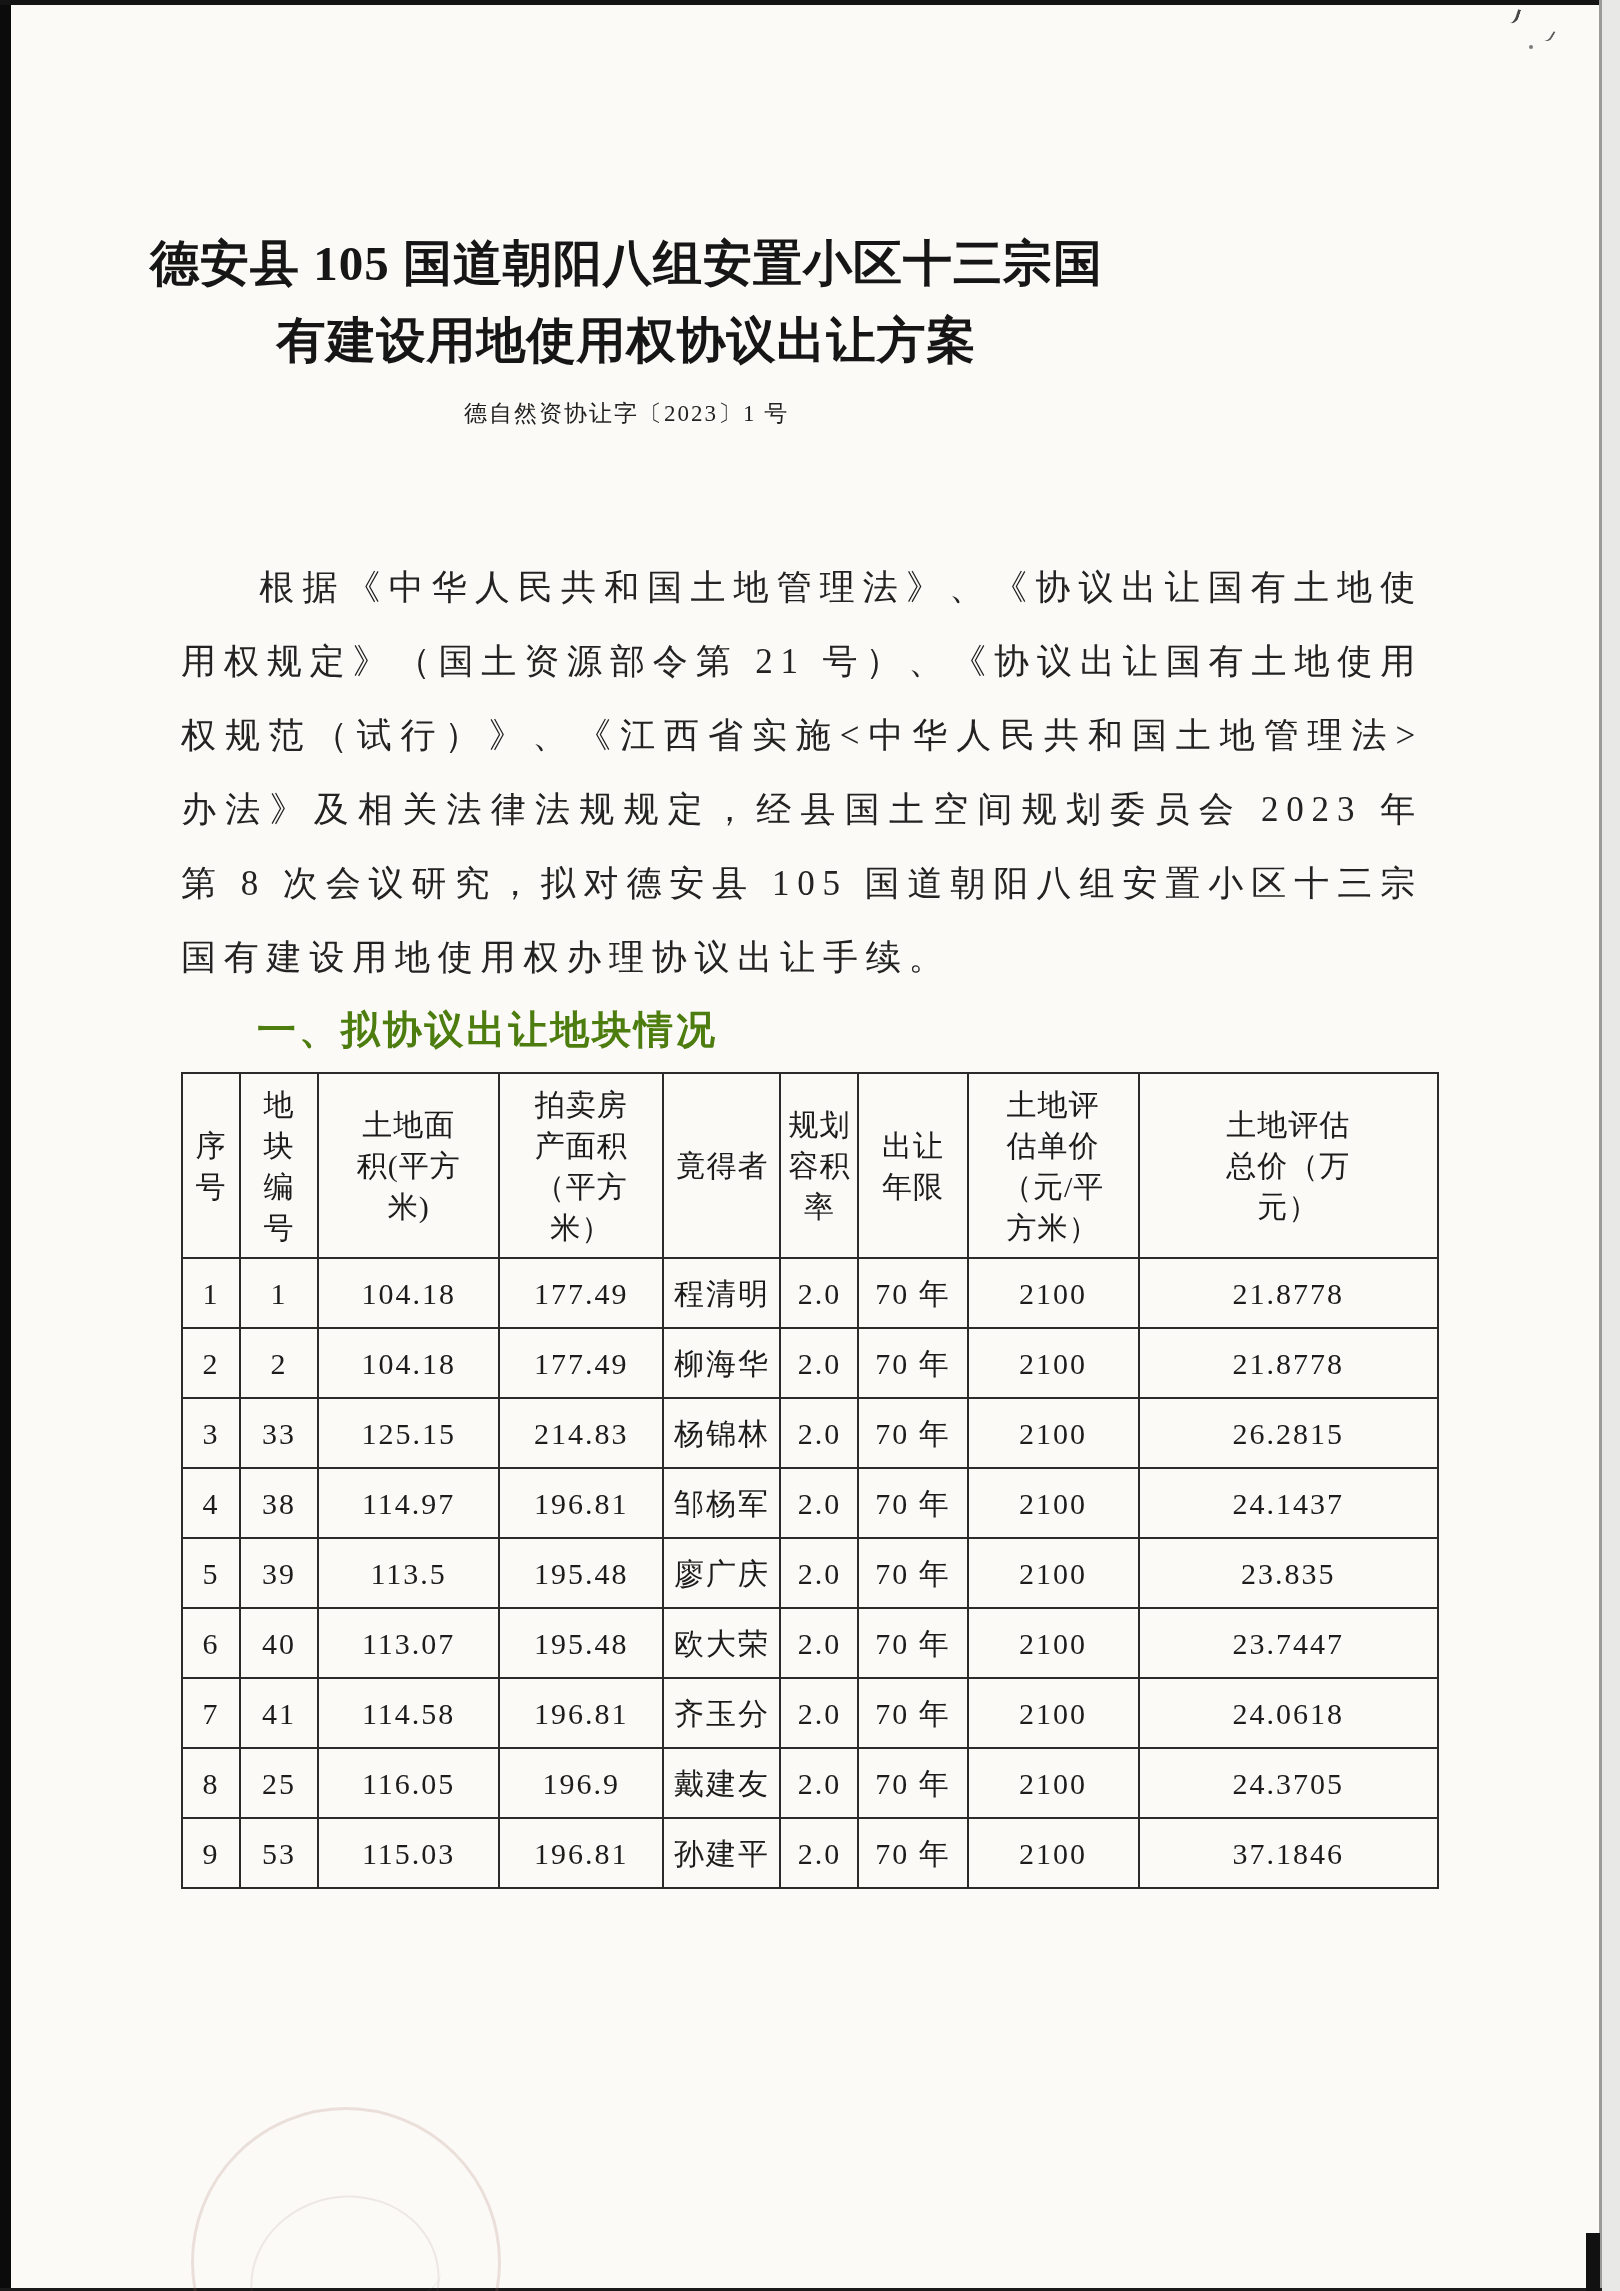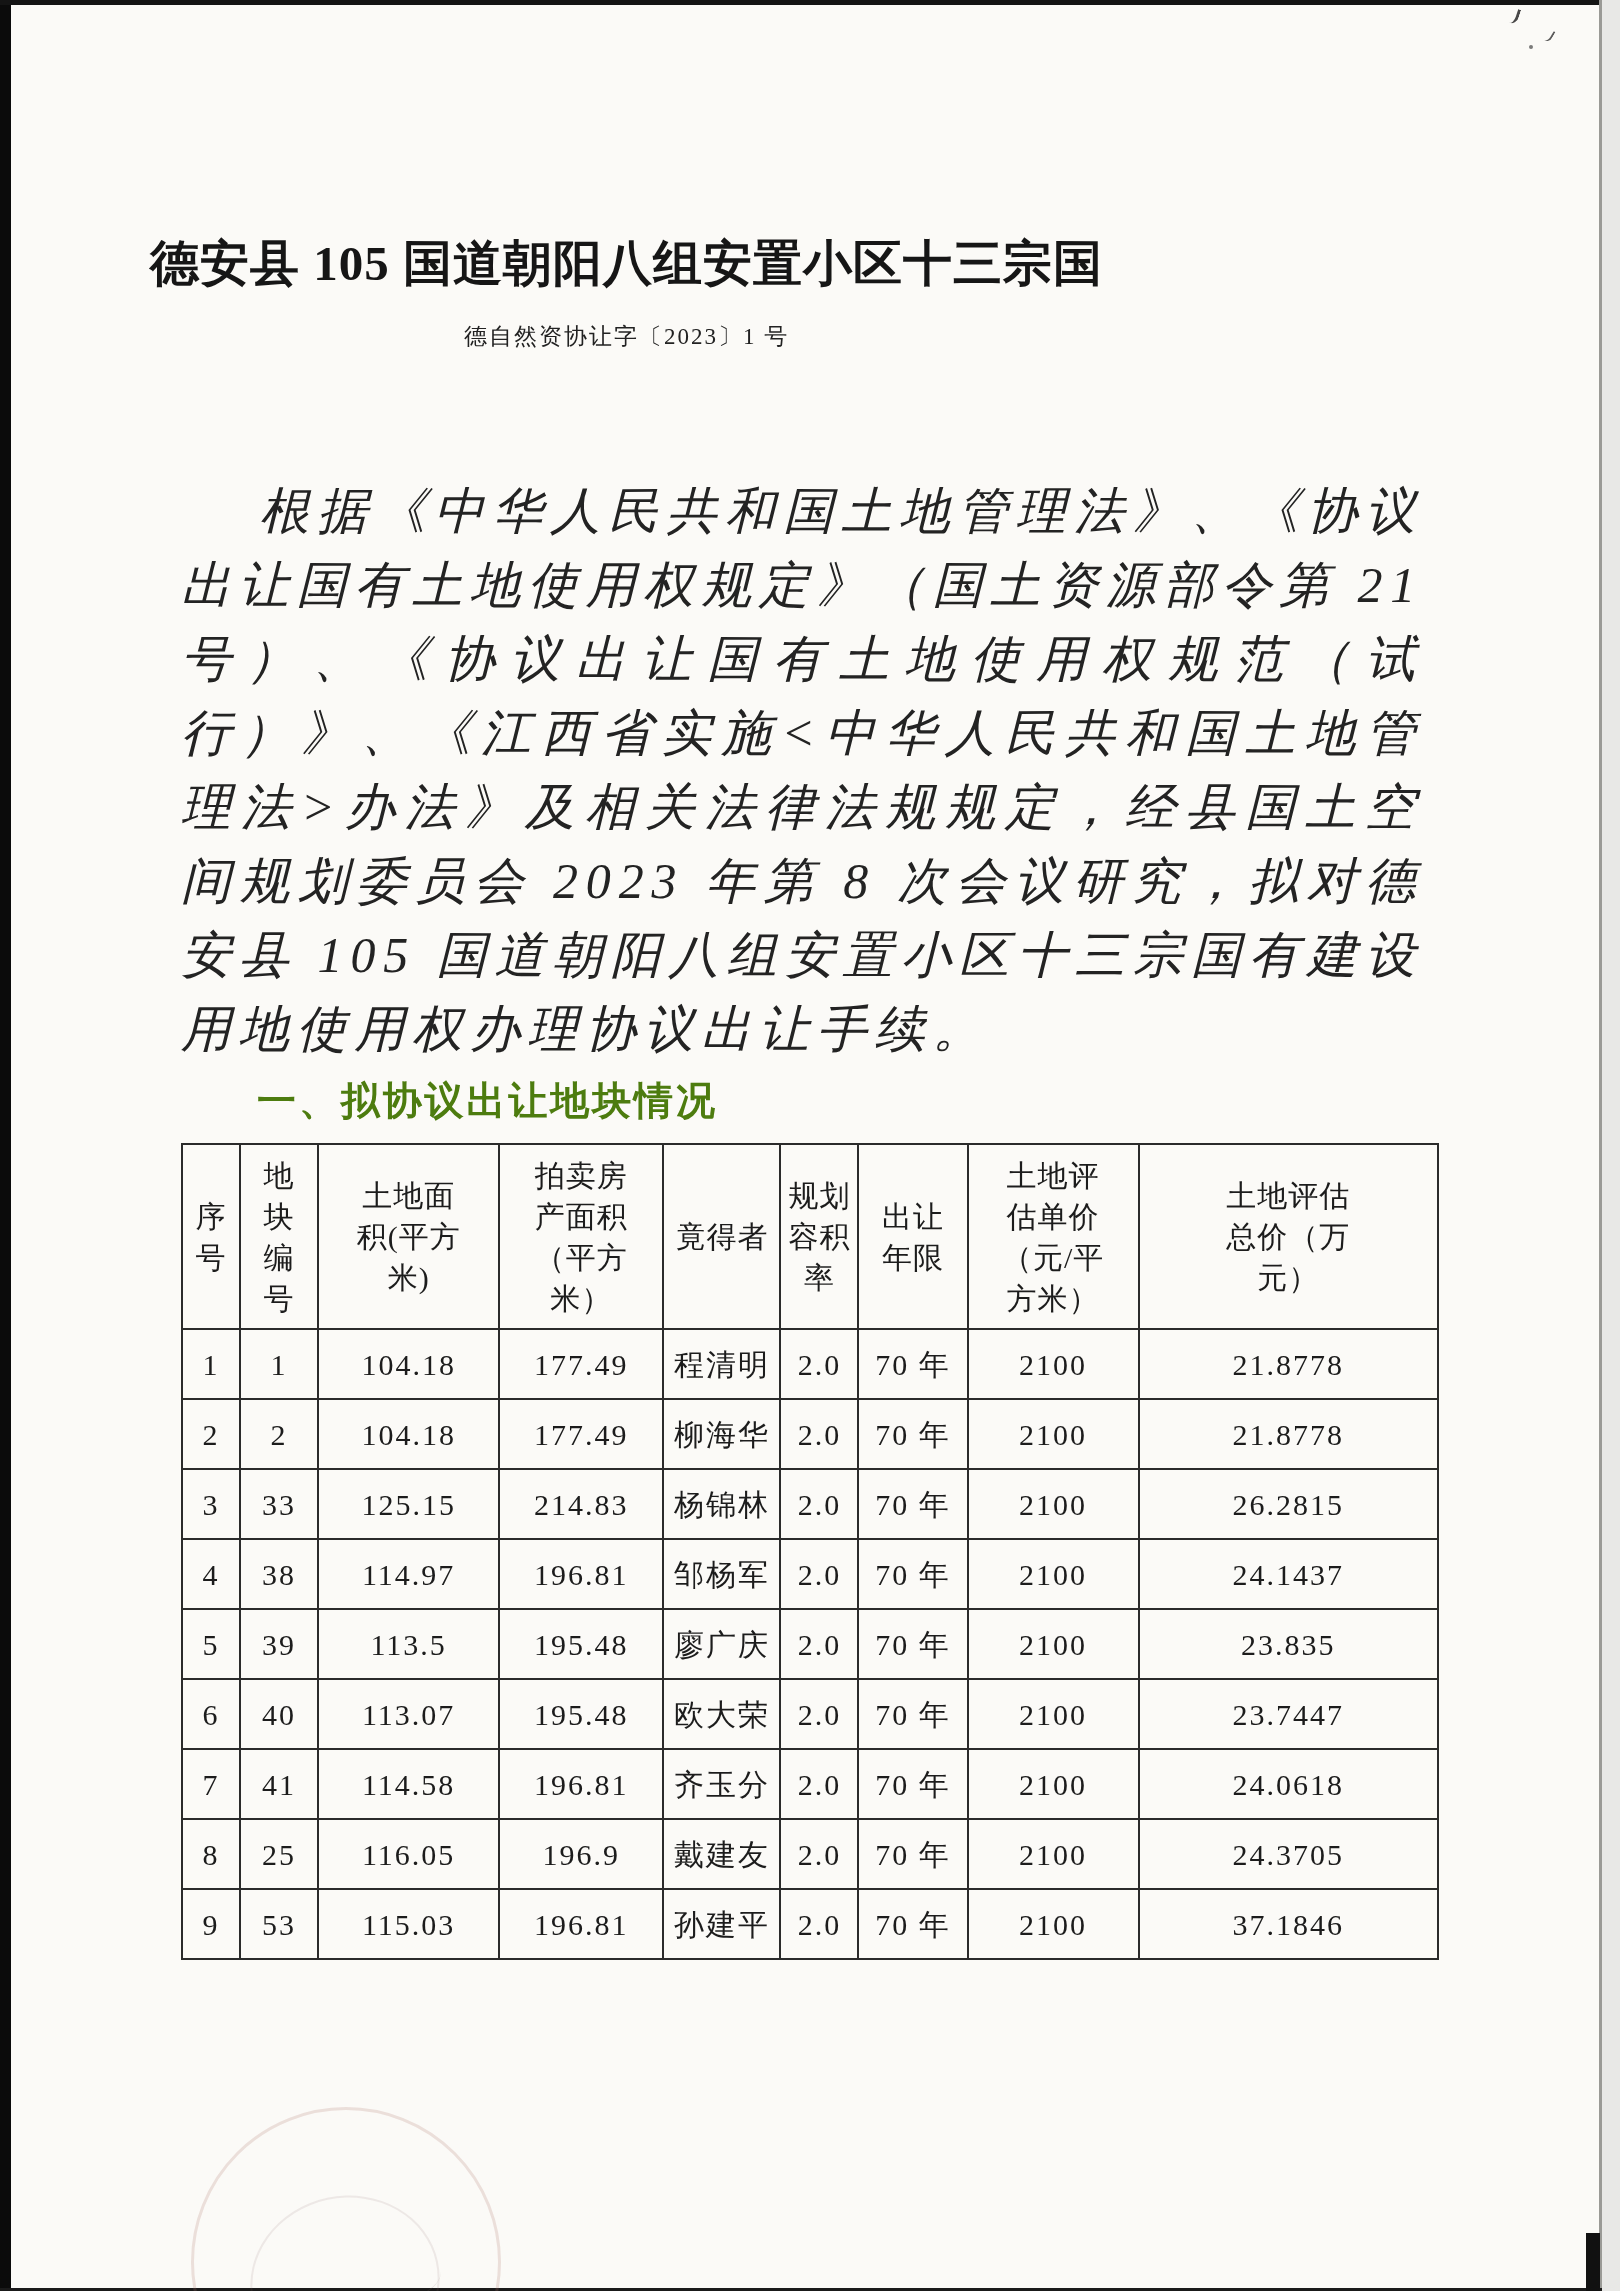--- a/index.html
+++ b/index.html
@@ -30,26 +30,25 @@
     letter-spacing:1px;color:#161616;
   }
   .doc-number{
     width:1235px;margin-left:-172px;margin-top:9.8px;
     text-align:center;
     font-size:23px;line-height:49px;color:#222;
     letter-spacing:2px;
   }
   .para{
     margin:0;
-    font-size:50px;line-height:74px;
+    font-size:35px;line-height:74px;
     letter-spacing:7.8px;
     text-align:justify;
     text-justify:inter-ideograph;
     color:#232323;
-    font-style:italic;
   }
   .para-1{margin-top:113px;}
   .para-indent{display:inline-block;width:78px;}
   .section-heading{
     margin:4.9px 0 0 0;
     padding-left:76px;
     font-family:Liberation Serif, serif;
     font-weight:bold;
     font-size:39px;line-height:59px;
     letter-spacing:2.9px;color:#4d7c0f;
@@ -115,20 +114,21 @@
   <div class="edge-bottom"></div>
   <div class="corner-mark"></div>
   <div class="speck-1"></div>
   <div class="speck-2"></div>
   <div class="speck-3"></div>
 
   <div class="content">
 
     <div class="title">
       <div>德安县 105 国道朝阳八组安置小区十三宗国</div>
+      <div>有建设用地使用权协议出让方案</div>
     </div>
 
     <div class="doc-number">德自然资协让字〔2023〕1 号</div>
 
     <p class="para para-1"><span class="para-indent"></span><span>根据《中华人民共和国土地管理法》、《协议出让国有土地使用权规定》（国土资源部令第 21 号）、《协议出让国有土地使用权规范（试行）》、《江西省实施&lt;中华人民共和国土地管理法&gt;办法》及相关法律法规规定，经县国土空间规划委员会 2023 年第 8 次会议研究，拟对德安县 105 国道朝阳八组安置小区十三宗国有建设用地使用权办理协议出让手续。</span></p>
 
     <h2 class="section-heading">一、拟协议出让地块情况</h2>
 
 
     <table class="parcels">

